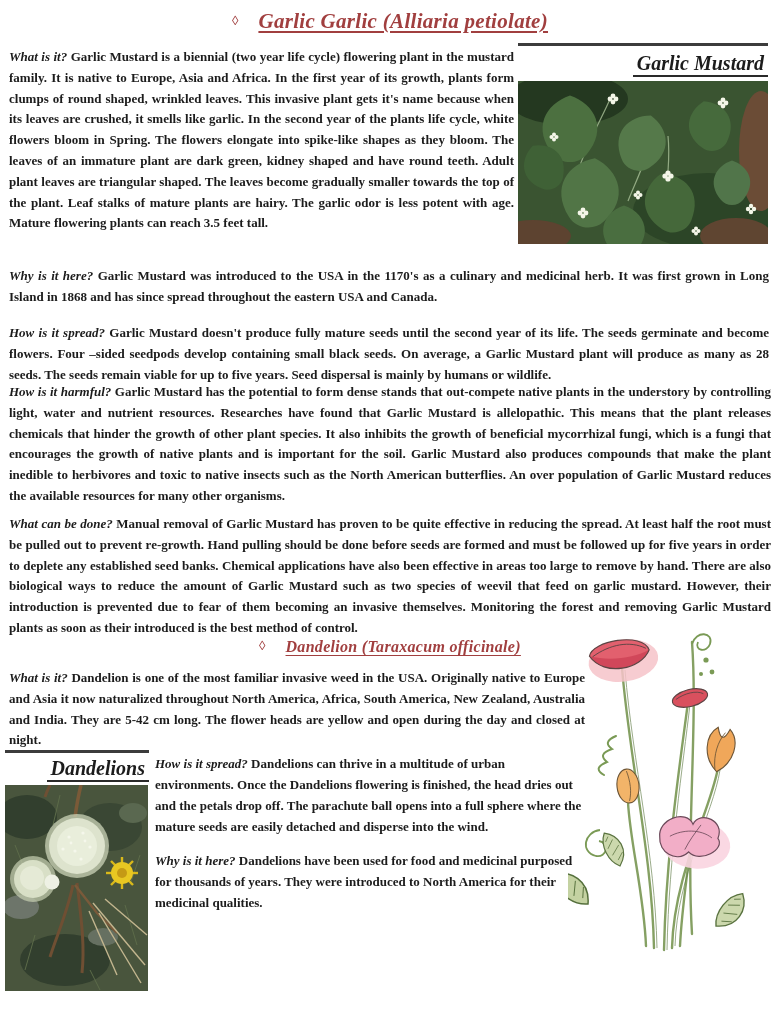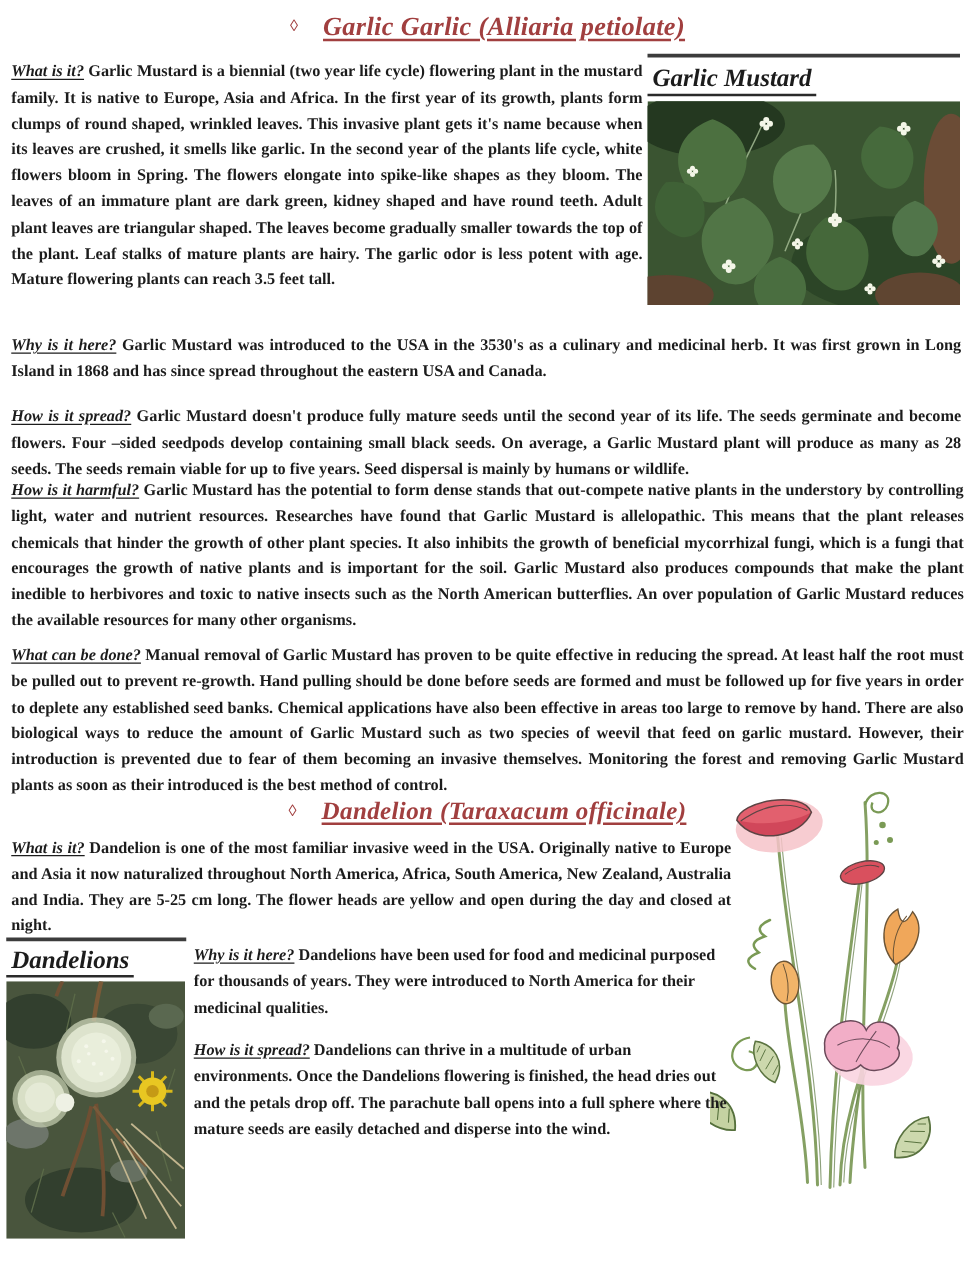--- a/index.html
+++ b/index.html
@@ -10,37 +10,37 @@
   .page{position:absolute;inset:0;background:#ffffff;}
   
   .section-title{
     position:absolute;left:0;width:100%;display:flex;justify-content:center;
     align-items:center;gap:20px;color:#a13f3f;font-style:italic;
   }
   .section-title .title-text{text-decoration:underline;text-underline-offset:3px;font-size:21px;letter-spacing:.3px;}
   .section-title .bullet{font-size:13px;font-weight:normal;transform:translateY(-1px);}
   #garlic-title{top:9px;}
   #dandelion-title{top:638px;}
-  #dandelion-title .title-text{font-size:20px;}
+  #dandelion-title .title-text{font-size:16px;}
   
   .para{
     position:absolute;margin:0;font-size:13px;line-height:20.8px;text-align:justify;
     z-index:2;
   }
-  .plabel{font-style:italic;text-decoration:underline;text-underline-offset:2px;}
+  .plabel{font-style:italic;text-underline-offset:2px;}
   #p-garlic-intro{left:9px;top:47px;width:505px;}
   #p-garlic-why{left:9px;top:266px;width:760px;}
   #p-garlic-spread{left:9px;top:323px;width:760px;}
   #p-garlic-harmful{left:9px;top:382px;width:762px;}
   #p-garlic-done{left:9px;top:514px;width:762px;}
   #p-dand-intro{left:9px;top:668px;width:576px;}
   
   .garlic-sidebar{position:absolute;left:518px;top:43px;width:250px;z-index:2;}
   .rule{height:3px;background:#3c3c3c;}
-  .photo-head{margin:6px 0 6px 0;text-align:left;font-style:italic;}
+  .photo-head{margin:6px 0 6px 0;text-align:right;font-style:italic;}
   .photo-head .underlined{border-bottom:2px solid #2a2a2a;padding:0 4px 1px 4px;}
   #garlic-photo-head{font-size:20px;}
   .photo-frame{display:block;}
   
   .dand-sidebar{position:absolute;left:5px;top:750px;width:144px;z-index:2;}
   #dand-photo-head{font-size:20px;margin:4px 0 5px 0;}
   
   .dand-col{position:absolute;left:155px;top:753px;width:428px;z-index:2;}
   .dand-col p{margin:0 0 13px 0;font-size:13px;line-height:21px;text-align:left;font-weight:bold;}
   
@@ -150,34 +150,34 @@
         <g transform="translate(178,150)">
             <circle cx="-2.5" cy="0" r="2"></circle>
             <circle cx="2.5" cy="0" r="2"></circle>
             <circle cx="0" cy="-2.5" r="2"></circle>
             <circle cx="0" cy="2.5" r="2"></circle>
           </g>
       </g>
     </svg>
   </div>
 
-  <p class="para" id="p-garlic-why"><span class="plabel">Why is it here?</span><span> Garlic Mustard was introduced to the USA in the 3530's as a culinary and medicinal herb.  It was first grown in Long Island in 1868 and has since spread throughout the eastern USA and Canada.</span></p>
+  <p class="para" id="p-garlic-why"><span class="plabel">Why is it here?</span><span> Garlic Mustard was introduced to the USA in the 1170's as a culinary and medicinal herb.  It was first grown in Long Island in 1868 and has since spread throughout the eastern USA and Canada.</span></p>
 
   <p class="para" id="p-garlic-spread"><span class="plabel">How is it spread?</span><span> Garlic Mustard doesn't  produce fully mature seeds until the second year of its life. The seeds  germinate and become flowers.  Four –sided seedpods develop containing small black seeds. On average, a Garlic Mustard plant will produce  as many as 28 seeds. The seeds remain viable for up to five years. Seed dispersal is mainly by humans or wildlife.</span></p>
 
   <p class="para" id="p-garlic-harmful"><span class="plabel">How is it harmful?</span><span> Garlic Mustard has the potential to form dense stands that out-compete native plants in the understory by controlling light, water and nutrient resources. Researches have found that Garlic Mustard is allelopathic. This means that the plant releases chemicals that hinder the growth of other plant species. It also inhibits the growth of beneficial mycorrhizal fungi, which is a fungi that encourages the growth of native plants and is important for the soil. Garlic Mustard also produces compounds that make the plant inedible to herbivores and toxic to native insects such as the North American butterflies. An over population of Garlic Mustard reduces the available resources for many other organisms.</span></p>
 
   <p class="para" id="p-garlic-done"><span class="plabel">What can be done?</span><span> Manual removal of Garlic Mustard has proven to be quite effective in reducing the spread. At least half the root must be pulled out to prevent re-growth. Hand pulling should be done before seeds are formed and must be followed up for five years in order to deplete any established seed banks.  Chemical applications have also been effective in areas too large to remove by hand. There are also biological ways to reduce the amount of Garlic Mustard such as two species of weevil that feed on garlic mustard. However, their introduction is prevented due to fear of them becoming an invasive themselves.  Monitoring the forest and removing Garlic Mustard plants as soon as their introduced is the best method of control.</span></p>
 
   <div class="section-title" id="dandelion-title">
     <span class="bullet">◊</span>
     <span class="title-text">Dandelion (Taraxacum officinale)</span>
   </div>
 
-  <p class="para" id="p-dand-intro"><span class="plabel">What is it?</span><span> Dandelion is one of the most familiar invasive weed in the USA. Originally native to Europe and Asia it now naturalized throughout North America, Africa, South America, New Zealand, Australia and India.  They are 5-25 cm long. The flower heads are yellow and open during the day and closed at night.</span></p>
+  <p class="para" id="p-dand-intro"><span class="plabel">What is it?</span><span> Dandelion is one of the most familiar invasive weed in the USA. Originally native to Europe and Asia it now naturalized throughout North America, Africa, South America, New Zealand, Australia and India.  They are 5-42 cm long. The flower heads are yellow and open during the day and closed at night.</span></p>
 
   <div class="dand-sidebar">
     <div class="rule"></div>
     <div class="photo-head" id="dand-photo-head">
       <span class="underlined">Dandelions</span>
     </div>
     <svg class="photo-frame" width="143" height="206" viewBox="0 0 143 206">
       <rect width="143" height="206" fill="#49553d"></rect>
       <ellipse cx="22" cy="32" rx="30" ry="22" fill="#323f2e"></ellipse>
       <ellipse cx="105" cy="42" rx="32" ry="24" fill="#3a4734"></ellipse>
@@ -239,22 +239,22 @@
       <g stroke="#c3b68f" stroke-width="1.4" fill="none">
         <path d="M88 118 L 140 180"></path>
           <path d="M94 128 L 136 198"></path>
           <path d="M100 114 L 142 150"></path>
           <path d="M84 126 L 112 190"></path>
       </g>
     </svg>
   </div>
 
   <div class="dand-col">
+    <p><span class="plabel">How is it spread?</span><span> Dandelions can thrive in a multitude of urban environments. Once the Dandelions flowering is finished, the head dries out and the petals drop off. The parachute ball opens into a full sphere where the mature seeds are easily detached and disperse into the wind.</span></p>
     <p><span class="plabel">Why is it here?</span><span> Dandelions have been used for food and medicinal purposed for thousands of years. They were introduced to North America for their medicinal qualities.</span></p>
-    <p><span class="plabel">How is it spread?</span><span> Dandelions can thrive in a multitude of urban environments. Once the Dandelions flowering is finished, the head dries out and the petals drop off. The parachute ball opens into a full sphere where the mature seeds are easily detached and disperse into the wind.</span></p>
   </div>
 
   <svg class="flower-art" width="212" height="345" viewBox="0 0 212 345">
 
     <g stroke="#85a063" stroke-width="2.4" fill="none" stroke-linecap="round">
       <path d="M86 334 C 84 240, 62 150, 54 54"></path>
       <path d="M96 336 C 98 240, 112 150, 120 88"></path>
       <path d="M104 334 C 106 260, 142 198, 150 154"></path>
       <path d="M78 332 C 76 280, 62 228, 60 188"></path>
       <path d="M112 332 C 114 292, 120 258, 122 234"></path>

